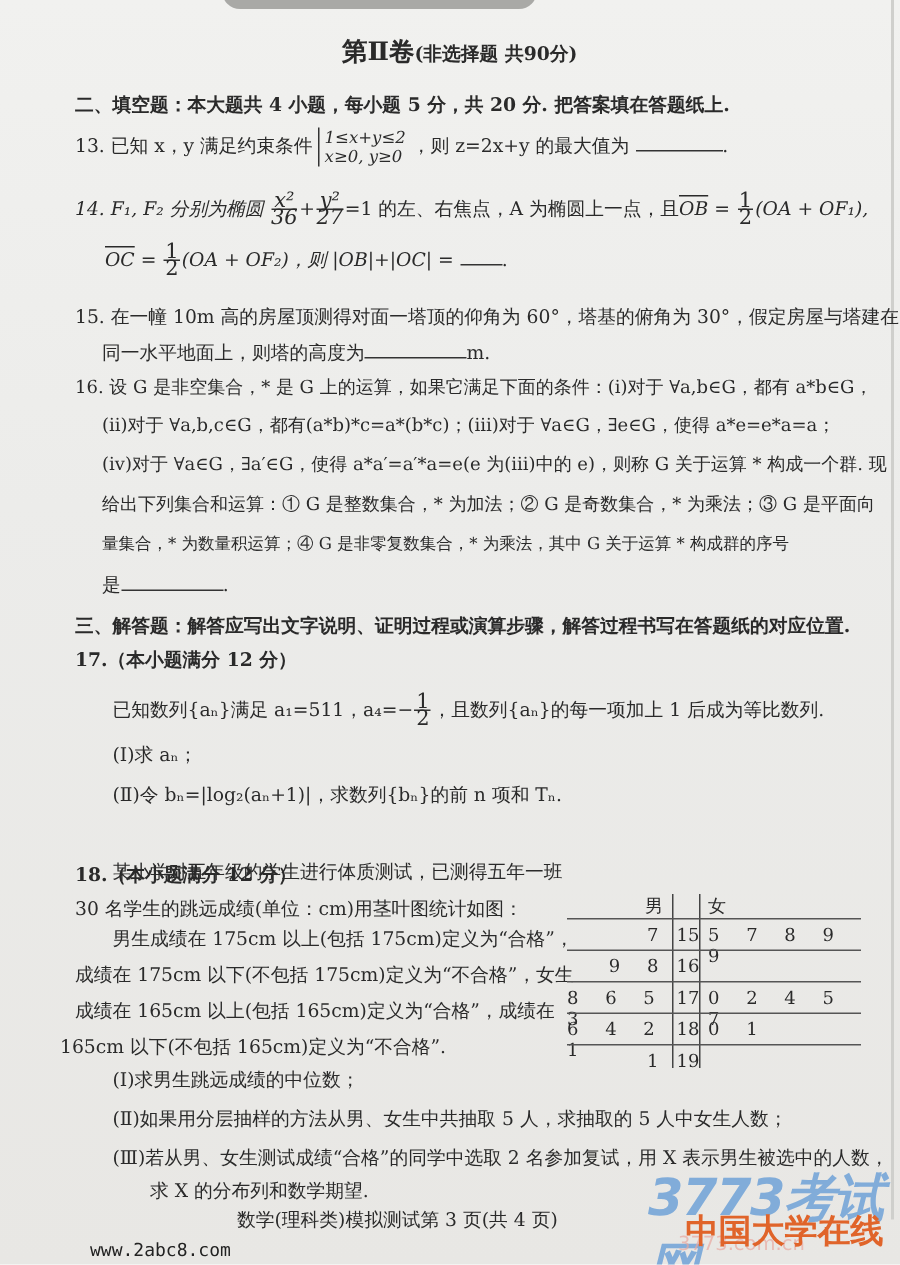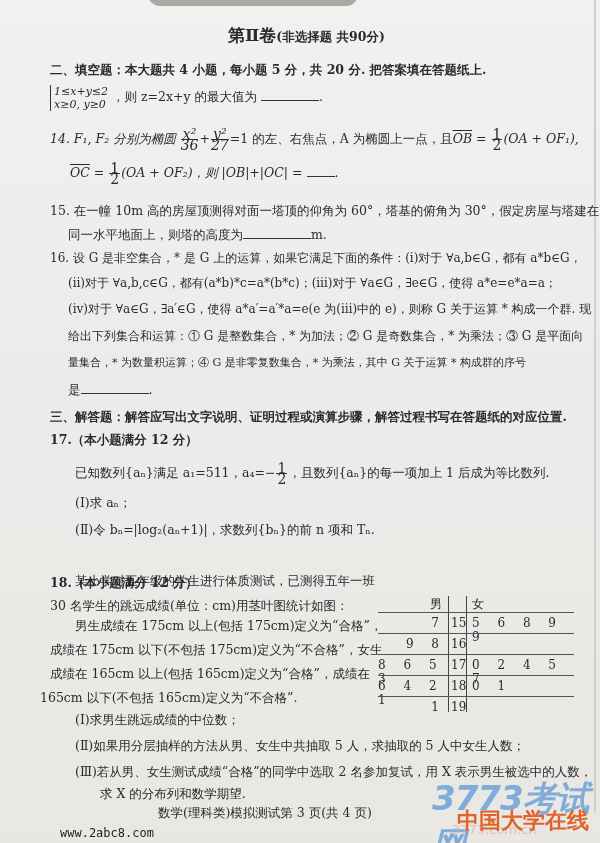--- a/index.html
+++ b/index.html
@@ -51,20 +51,21 @@
 <div class="page-edge"></div>
 <div class="right-border"></div>
 
 <div class="abs title" style="left:228px; top:27px;">
   <span>第Ⅱ卷</span><small>(非选择题 共90分)</small>
 </div>
 
 <div class="abs bold" style="left:50px; top:62px;">二、填空题：本大题共 4 小题，每小题 5 分，共 20 分. 把答案填在答题纸上.</div>
 
 <div class="abs" style="left:50px; top:82px; line-height:30px;">
+  <span>13. 已知 x，y 满足约束条件</span>
   <span class="brace it">
     <span style="display:block">1≤x+y≤2</span>
     <span style="display:block">x≥0, y≥0</span>
   </span>
   <span>，则 z=2x+y 的最大值为</span>
   <span class="blank" style="width:58px"></span><span>.</span>
 </div>
 
 <div class="abs" style="left:50px; top:126px; line-height:26px;">
   <span class="it">14. F₁, F₂ 分别为椭圆</span>
@@ -113,21 +114,21 @@
 <div class="stem-table">
   <div class="vline1"></div>
   <div class="vline2"></div>
   <div class="stem-head">
     <span class="hdr-m">男</span>
     <span class="hdr-f">女</span>
   </div>
   <div class="stem-row">
     <span class="male" style="right:128px">7</span>
     <span class="stem">15</span>
-    <span class="female">5 6 8 9 9</span>
+    <span class="female">5 7 8 9 9</span>
   </div>
   <div class="stem-row">
     <span class="male" style="right:128px">9 8</span>
     <span class="stem">16</span>
   </div>
   <div class="stem-row">
     <span class="male" style="right:128px">8 6 5 3</span>
     <span class="stem">17</span>
     <span class="female">0 2 4 5 7</span>
   </div>

